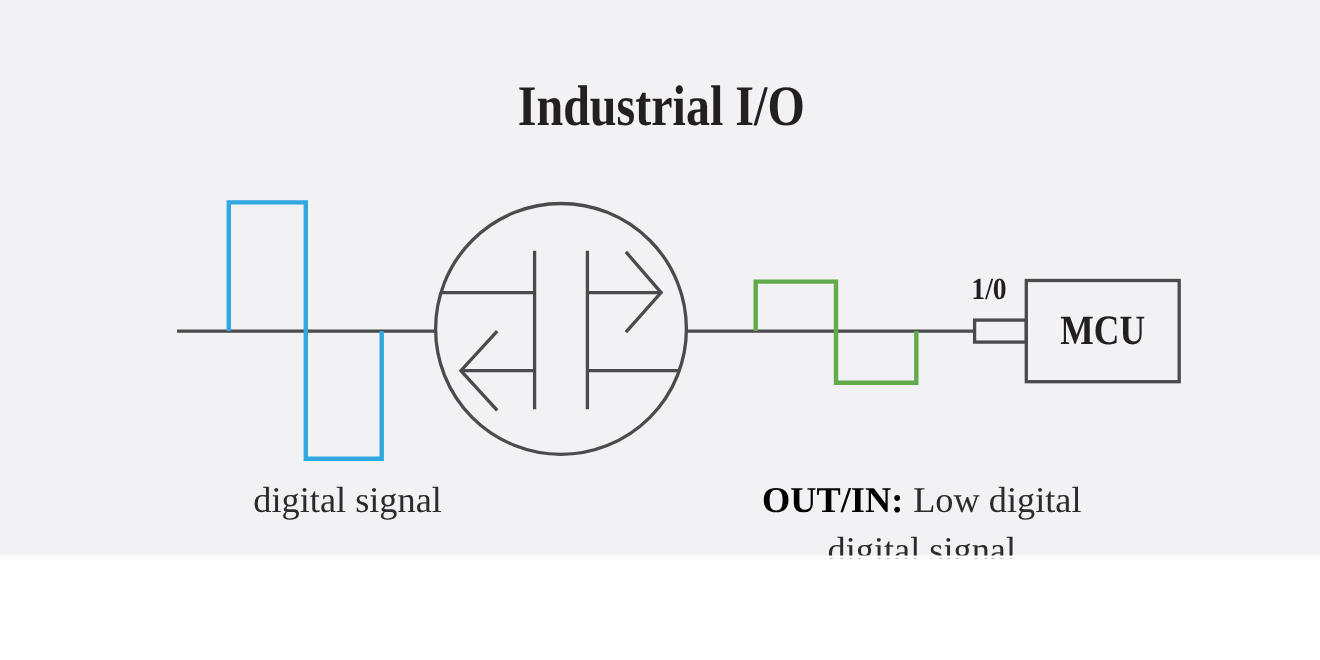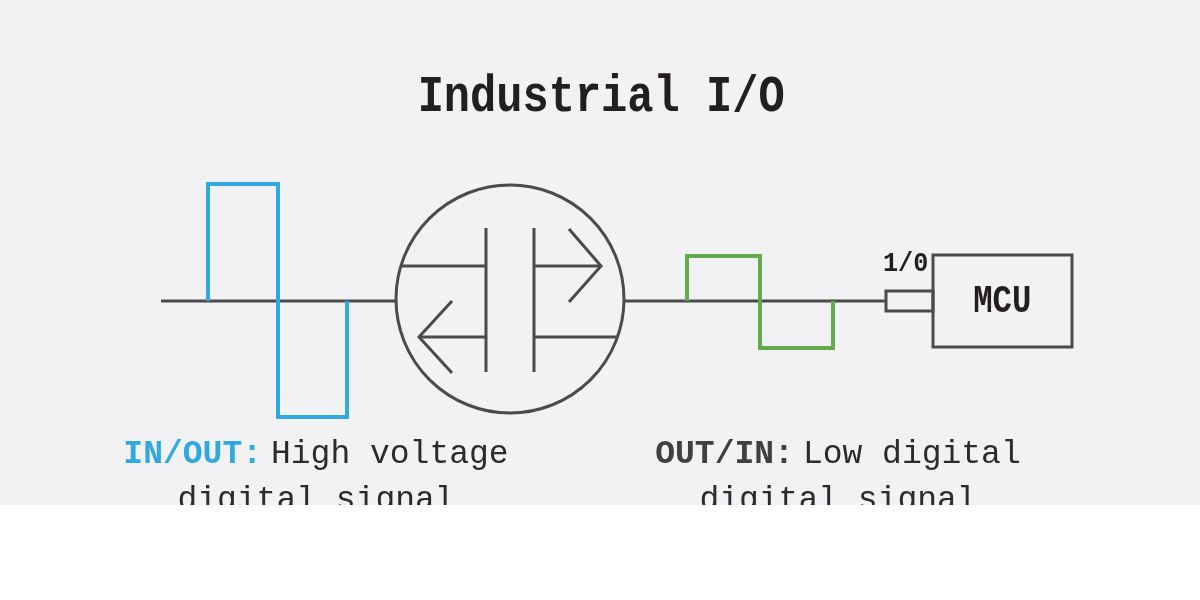--- a/index.html
+++ b/index.html
@@ -3,21 +3,21 @@
 <meta charset="utf-8">
 <style>
   * { box-sizing: border-box; }
   html, body { margin: 0; padding: 0; }
   .canvas {
     position: relative;
     width: 1200px;
     height: 508px;
     background: #F2F1F4;
     overflow: hidden;
-    font-family: Liberation Mono, monospace;
+    font-family: Liberation Serif, serif;
   }
   .title {
     position: absolute;
     left: 0;
     top: 72px;
     width: 100%;
     margin: 0;
     text-align: center;
     font-size: 52px;
     line-height: 52px;
@@ -121,27 +121,24 @@
     <rect x="933" y="255" width="139" height="92" fill="none" stroke="#4B4B4D" stroke-width="3"></rect>
   </svg>
 
   <div class="port-label" style="color: rgb(35, 31, 32);">1/0</div>
 
   <div class="mcu-label-box">
     <span style="color: rgb(35, 31, 32);">MCU</span>
   </div>
 
   <div class="caption caption-left" style="color: rgb(43, 42, 44);">
-    <div>
-      <span class="prefix" style="color: rgb(49, 168, 223);">IN/OUT:</span><span>High voltage</span>
-    </div>
     <div>digital signal</div>
   </div>
 
   <div class="caption caption-right" style="color: rgb(43, 42, 44);">
     <div>
-      <span class="prefix" style="color: #404040;">OUT/IN:</span><span>Low digital</span>
+      <span class="prefix" style="color: #000000;">OUT/IN:</span><span>Low digital</span>
     </div>
     <div>digital signal</div>
   </div>
 
   <div class="bottom-strip" style="background: rgb(255, 255, 255);"></div>
 </div>
 
 </body></html>

